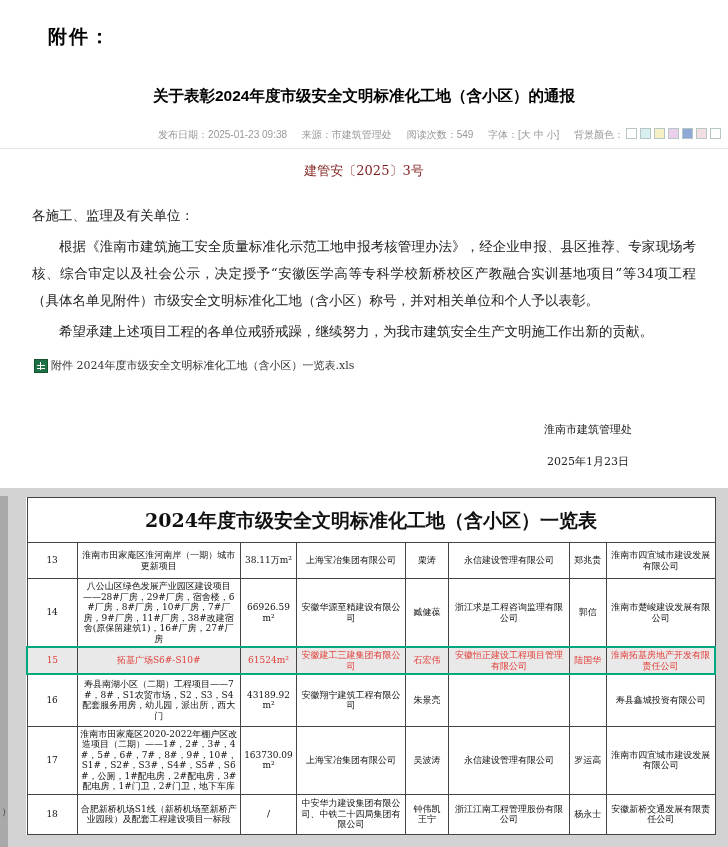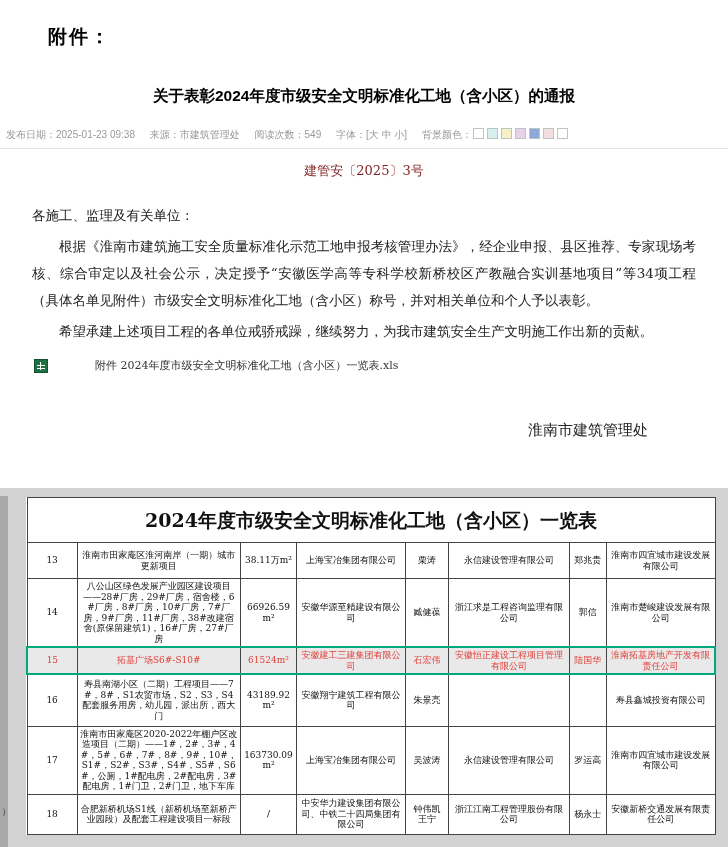--- a/index.html
+++ b/index.html
@@ -5,47 +5,47 @@
   html,body{margin:0;padding:0;}
   body{
     width:728px;height:847px;position:relative;overflow:hidden;
     background:#ffffff;font-family:"Liberation Sans","DejaVu Sans",sans-serif;color:#000;
   }
   
   .attach-label{position:absolute;top:24px;left:48px;font-size:19px;font-weight:bold;
     font-family:"DejaVu Serif","Liberation Serif",serif;letter-spacing:2px;}
   .doc-title{position:absolute;top:86px;left:0;width:100%;text-align:center;
     font-size:15.5px;font-weight:bold;}
-  .meta-line{position:absolute;top:128px;left:0;width:100%;text-align:left;
+  .meta-line{position:absolute;top:128px;left:0;width:100%;text-align:right;
     font-size:10px;color:#999;white-space:nowrap;}
   .meta-line .seg{margin:0 6px;}
   .swatch{display:inline-block;width:9px;height:9px;border:1px solid #b9c6c6;
     vertical-align:-1px;margin:0 1.5px;cursor:pointer;}
   .divider{position:absolute;top:148px;left:0;width:100%;border-top:1px solid #e4e4e4;}
   .doc-number{position:absolute;top:162px;left:0;width:100%;text-align:center;
     font-size:13px;font-family:"DejaVu Serif","Liberation Serif",serif;color:#7f1d1d;}
   
   .doc-body{position:absolute;top:198px;left:28px;width:672px;
     font-family:"DejaVu Serif","Liberation Serif",serif;font-size:13.5px;
     line-height:27px;color:#222;text-align:justify;}
   .doc-body p{margin:4px;}
   .doc-body p.indent{text-indent:2em;}
   
   .attachment-row{position:absolute;top:358px;left:34px;font-size:11px;color:#333;
-    font-family:"DejaVu Serif","Liberation Serif",serif;cursor:pointer;display:flex;align-items:center;gap:44px;}
+    font-family:"DejaVu Serif","Liberation Serif",serif;cursor:pointer;display:flex;align-items:center;}
   .xls-icon{width:12px;height:12px;margin-right:3px;position:relative;flex:0 0 auto;
     background:var(--excel-green);border:1px solid #14522f;}
   .xls-icon::before{content:"";position:absolute;left:2px;top:2px;right:2px;bottom:2px;
     background:
       linear-gradient(#fff,#fff) 0 3px/8px 1px no-repeat,
       linear-gradient(#fff,#fff) 0 6px/8px 1px no-repeat,
       linear-gradient(#fff,#fff) 3px 0/1px 8px no-repeat;}
   
   .signature{position:absolute;top:414px;right:40px;width:200px;text-align:center;
-    font-family:"DejaVu Serif","Liberation Serif",serif;font-size:15px;color:#222;line-height:32px;}
+    font-family:"DejaVu Serif","Liberation Serif",serif;font-size:11px;color:#222;line-height:32px;}
   
   .table-band{position:absolute;top:488px;left:0;width:728px;height:359px;
     background:#d2d2d2;overflow:hidden;}
   .band-strip{position:absolute;left:0;top:8px;bottom:0;width:8px;background:#a9a9a9;}
   .crop-artifact{position:absolute;left:2px;top:318px;font-size:10px;color:#555;
     font-family:"DejaVu Serif",serif;}
   table.grid{position:absolute;left:26px;top:9px;width:690px;border-collapse:collapse;
     background:#fff;font-family:"DejaVu Serif","Liberation Serif",serif;
     font-size:9px;color:#111;table-layout:fixed;}
   table.grid td,table.grid th{border:1px solid #444;text-align:center;vertical-align:middle;
@@ -88,20 +88,21 @@
   <p class="indent">希望承建上述项目工程的各单位戒骄戒躁，继续努力，为我市建筑安全生产文明施工作出新的贡献。</p>
 </div>
 
 <div class="attachment-row">
   <span class="xls-icon"></span>
   <span>附件 2024年度市级安全文明标准化工地（含小区）一览表.xls</span>
 </div>
 
 <div class="signature">
   <div>淮南市建筑管理处</div>
+  <div>2025年1月23日</div>
 </div>
 
 <div class="table-band">
   <div class="band-strip"></div>
   <div class="crop-artifact">)</div>
   <table class="grid" id="grid">
     <colgroup id="cols">
         <col style="width: 7.3%;">
         <col style="width: 23.7%;">
         <col style="width: 8.2%;">

